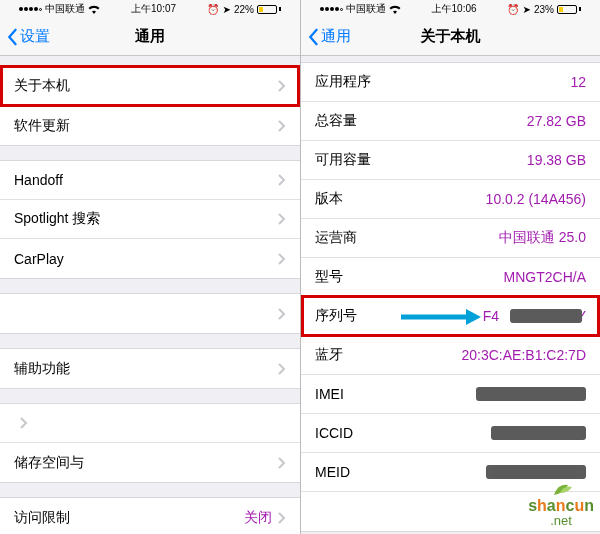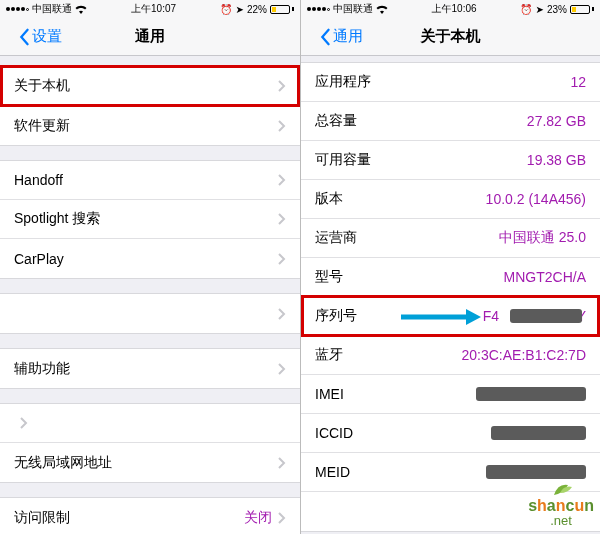--- a/index.html
+++ b/index.html
@@ -1,29 +1,29 @@
 <!DOCTYPE html>
 <html><head>
 <meta charset="utf-8">
 <style>
 *{margin:0;padding:0;box-sizing:border-box;font-family:-apple-system,"PingFang SC","Helvetica Neue",sans-serif}
 body{width:600px;height:534px;background:#efeff4;display:flex;position:relative;overflow:hidden}
 .phone{width:300px;height:534px;background:#efeff4;display:flex;flex-direction:column;position:relative}
 .phone+.phone{border-left:1px solid #bbb}
-.status-bar{height:18px;background:#f7f7f8;display:flex;align-items:center;justify-content:space-between;padding:0 6px;font-size:10px;color:#000}
+.status-bar{height:18px;background:#f7f7f8;display:flex;align-items:center;justify-content:space-between;padding:0 19px;font-size:10px;color:#000}
 .sb-left,.sb-right{display:flex;align-items:center;gap:3px}
 .signal{display:flex;gap:1px;align-items:flex-end}
 .signal span{width:4px;height:4px;border-radius:50%;background:#000}
 .signal span.empty{background:none;border:1px solid #000;width:3px;height:3px}
 .battery{display:flex;align-items:center;gap:2px}
 .bat-body{width:20px;height:9px;border:1px solid #000;border-radius:2px;position:relative}
 .bat-fill{position:absolute;left:1px;top:1px;bottom:1px;width:22%;background:#ffcc00}
 .bat-tip{width:2px;height:4px;background:#000}
 .nav{height:38px;background:#f7f7f8;border-bottom:1px solid #c7c7cc;display:flex;align-items:center;position:relative}
-.nav-back{color:#007aff;font-size:15px;display:flex;align-items:center;padding-left:18px;gap:2px}
+.nav-back{color:#007aff;font-size:15px;display:flex;align-items:center;padding-left:6px;gap:2px}
 .nav-back svg{width:12px;height:18px}
 .nav-title{position:absolute;left:50%;transform:translateX(-50%);font-size:15px;font-weight:600;color:#000}
 .content{flex:1;overflow:hidden}
 .group{background:#fff;margin-top:14px}
 .group.first{margin-top:10px}
 .row{height:39px;display:flex;align-items:center;padding:0 14px;border-bottom:1px solid #e0e0e3;position:relative;background:#fff}
 .row:last-child{border-bottom:none}
 .group{border-top:1px solid #d8d8dc;border-bottom:1px solid #d8d8dc}
 .row-label{font-size:14px;color:#000;flex:1}
 .row-value{font-size:14px;color:#a21caf}
@@ -146,21 +146,21 @@
     </div>
     <div class="group">
       <div class="row">
         <span class="chevron">
             <svg viewBox="0 0 8 12">
               <path d="M1 1l5 5-5 5" stroke="#c7c7cc" stroke-width="2" fill="none"></path>
             </svg>
           </span>
       </div>
       <div class="row">
-        <span class="row-label">无线局域网地址</span>
+        <span class="row-label">储存空间与</span>
         <span class="chevron">
             <svg viewBox="0 0 8 12">
               <path d="M1 1l5 5-5 5" stroke="#c7c7cc" stroke-width="2" fill="none"></path>
             </svg>
           </span>
       </div>
     </div>
     <div class="group">
       <div class="row">
         <span class="row-label">访问限制</span>

